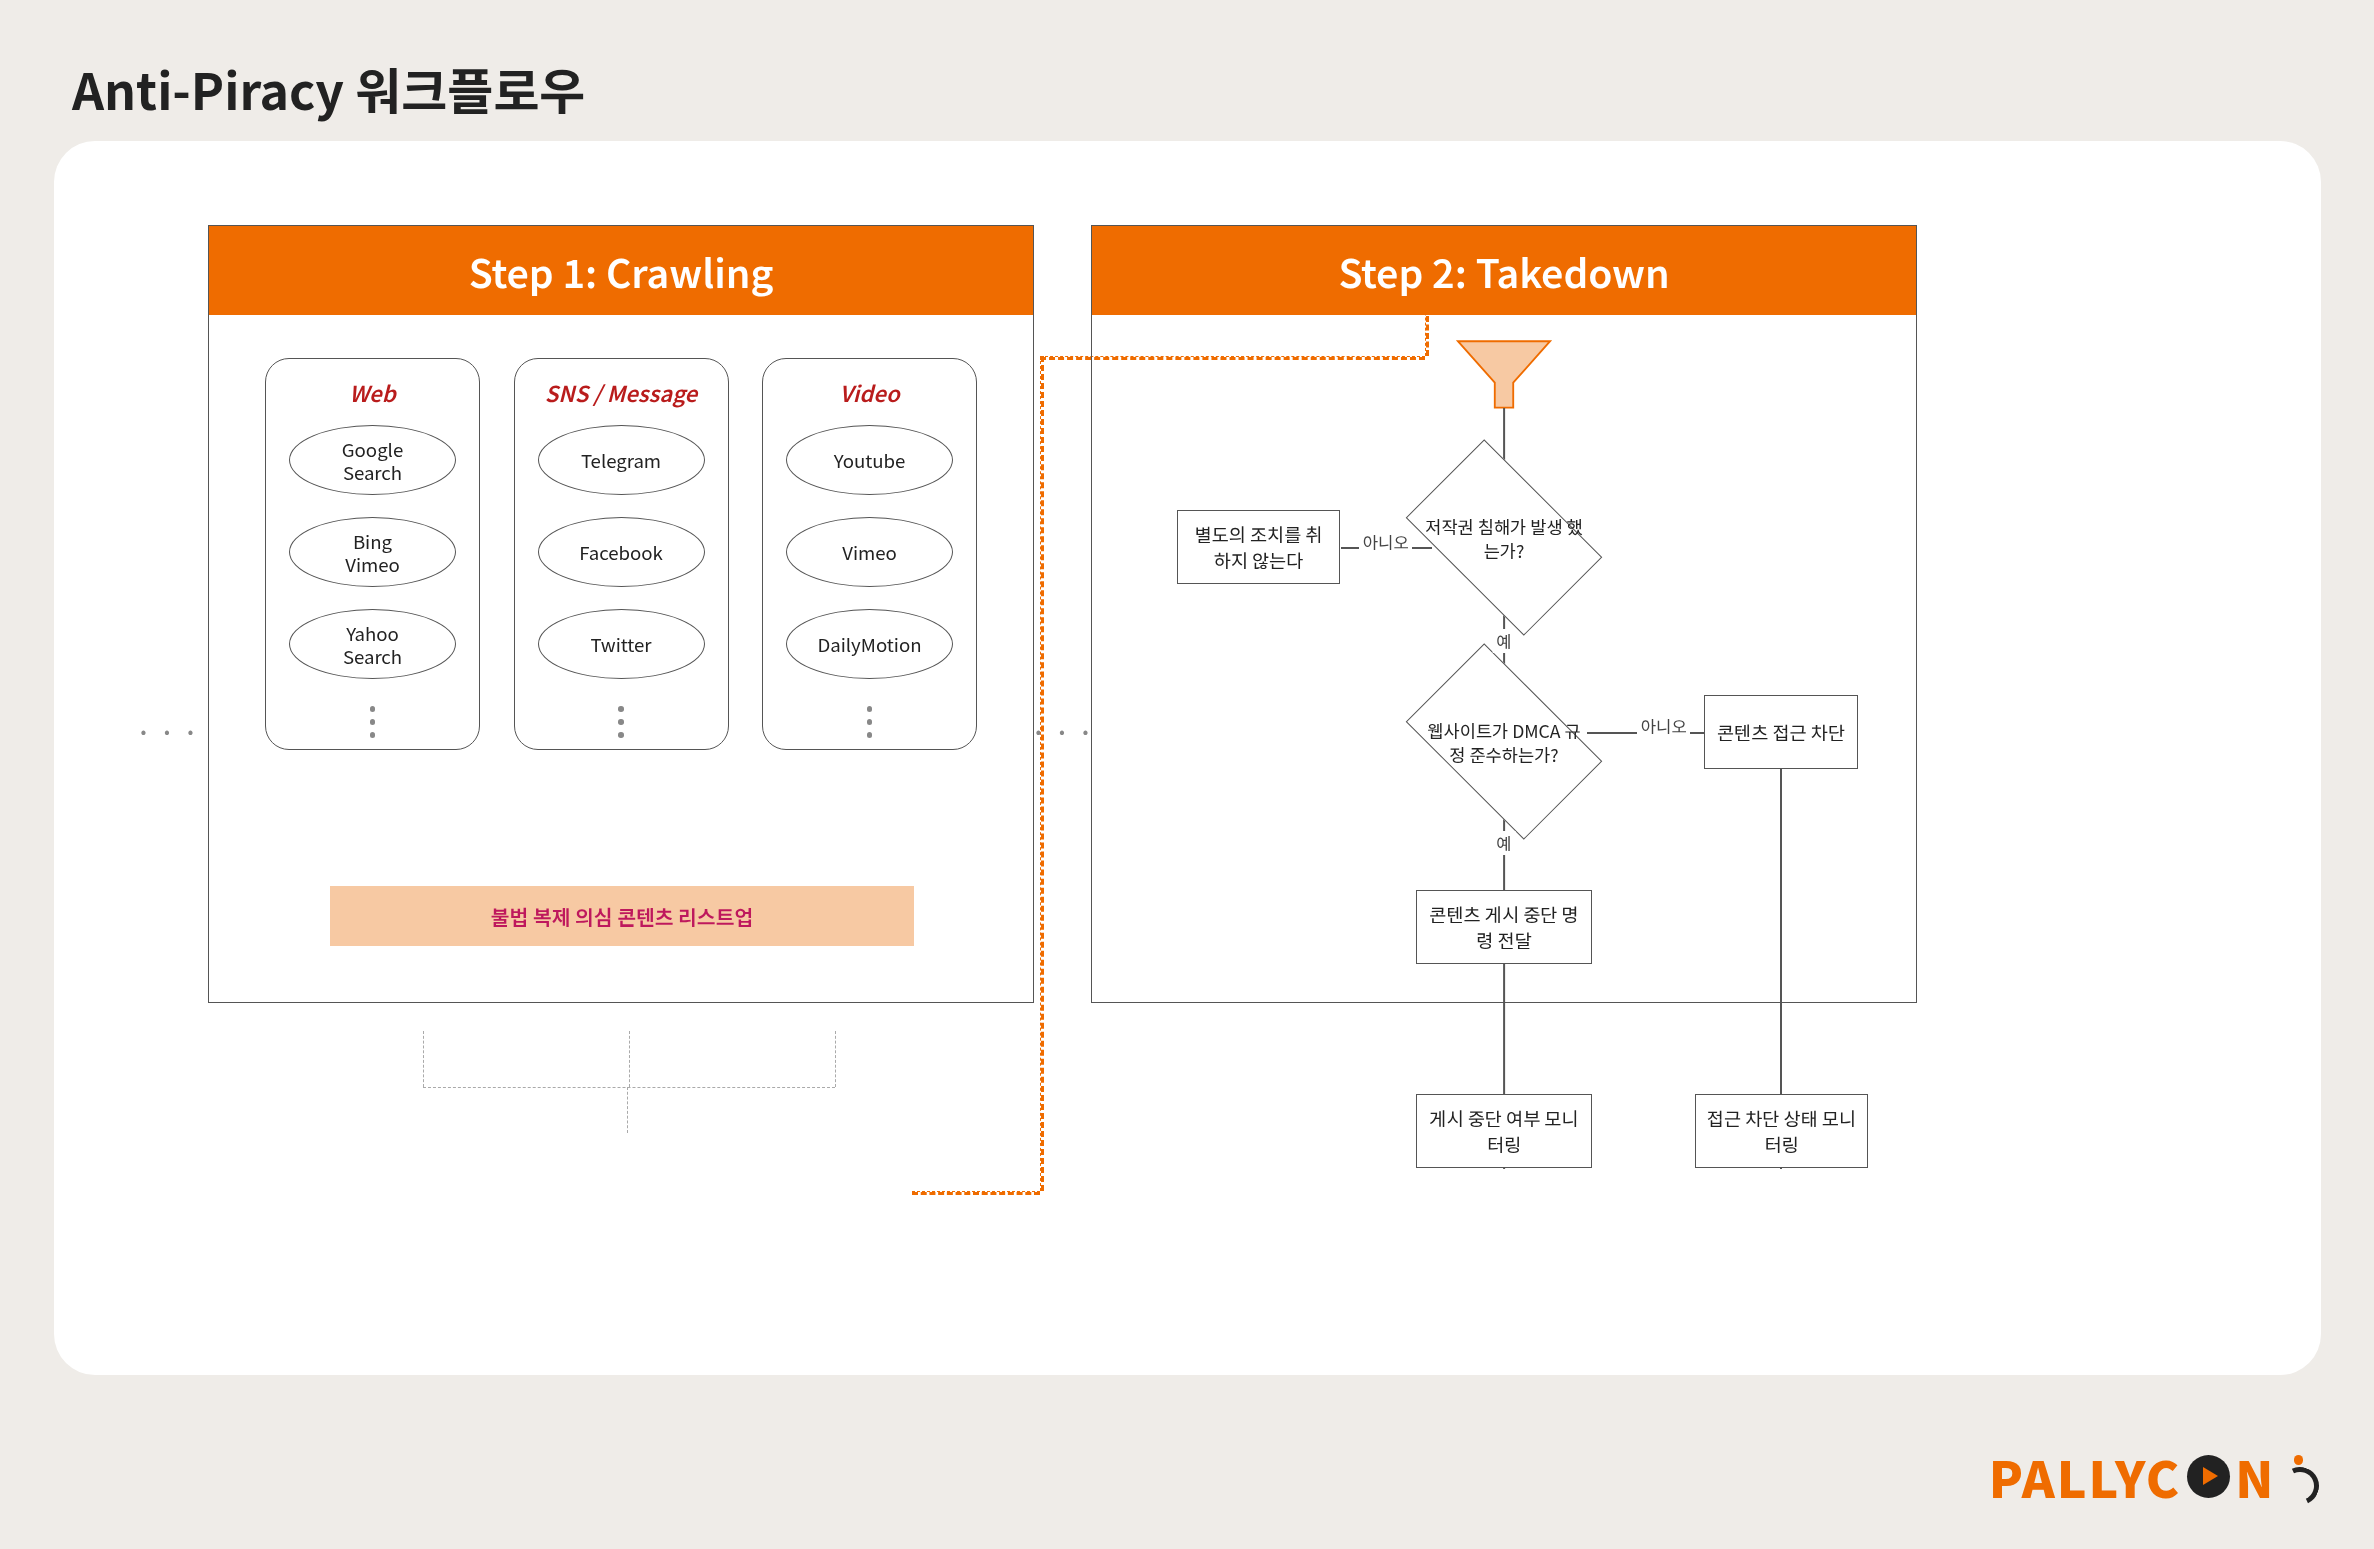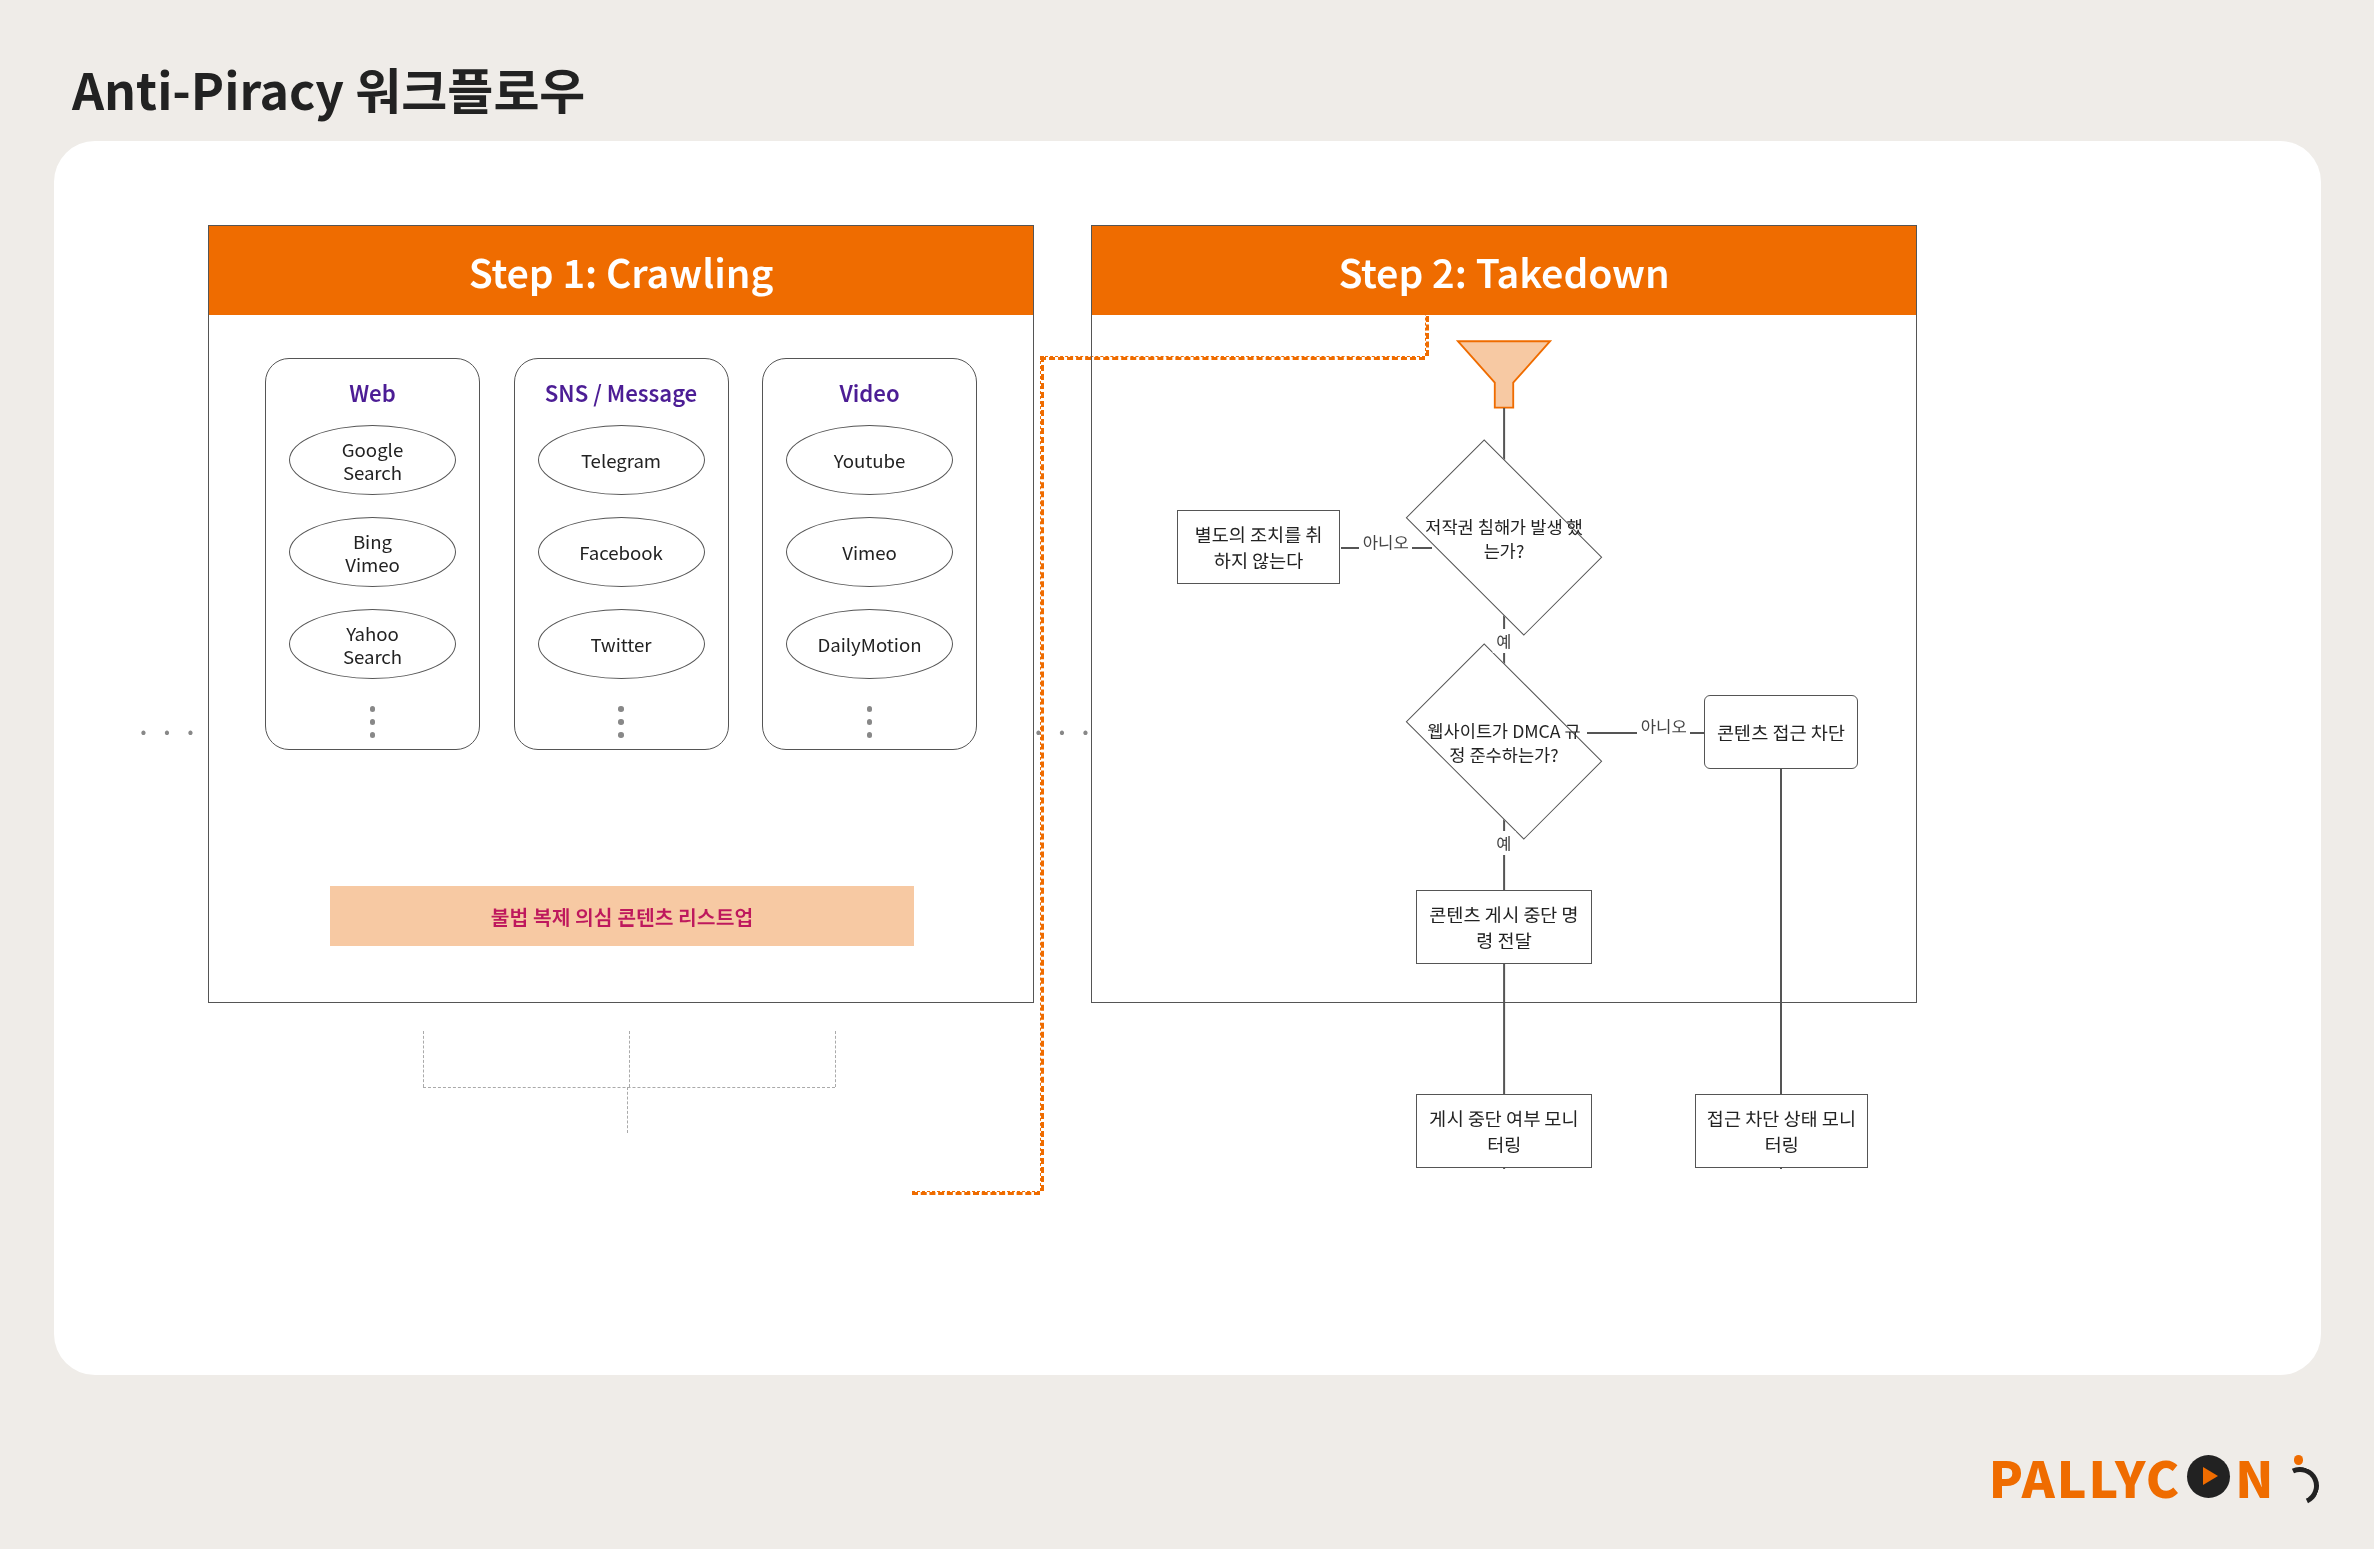--- a/index.html
+++ b/index.html
@@ -61,22 +61,23 @@
     border: 1.9px solid #555;
     border-radius: 24px;
     padding: 16.7px 0 11px 0;
     display: flex;
     flex-direction: column;
     align-items: center;
   }
   .crawl-col-title {
     font-size: 22px;
     font-weight: 600;
-    color: #4c1d95;
+    color: #b91c1c;
     margin-bottom: 16.7px;
+    font-style: italic;
   }
   .pill {
     width: 167px;
     height: 70px;
     border: 1.4px solid #555;
     border-radius: 50%;
     display: flex;
     align-items: center;
     justify-content: center;
     text-align: center;
@@ -148,21 +149,21 @@
     border: 1.9px solid #555;
     background: #fff;
     display: flex; align-items: center; justify-content: center;
     text-align: center;
     font-size: 18.6px;
     line-height: 1.4;
     color: #222;
     padding: 5.6px 9.3px;
   }
   .box-noaction { top: 195px; left: 85px;  width: 163px; height: 74px; }
-  .box-block    { top: 380px; left: 612px; width: 154px; height: 74px; border-radius: 6px; }
+  .box-block    { top: 380px; left: 612px; width: 154px; height: 74px; }
   .box-order    { top: 575px; left: 50%; transform: translateX(-50%); width: 176px; height: 74px; }
   .box-mon-left { top: 779px; left: 50%; transform: translateX(-50%); width: 176px; height: 74px; }
   .box-mon-right{ top: 779px; left: 603px; width: 173px; height: 74px; }
 
   .edge-label {
     position: absolute;
     font-size: 16.7px;
     color: #444;
     background: #fff;
     padding: 0 3.7px;

